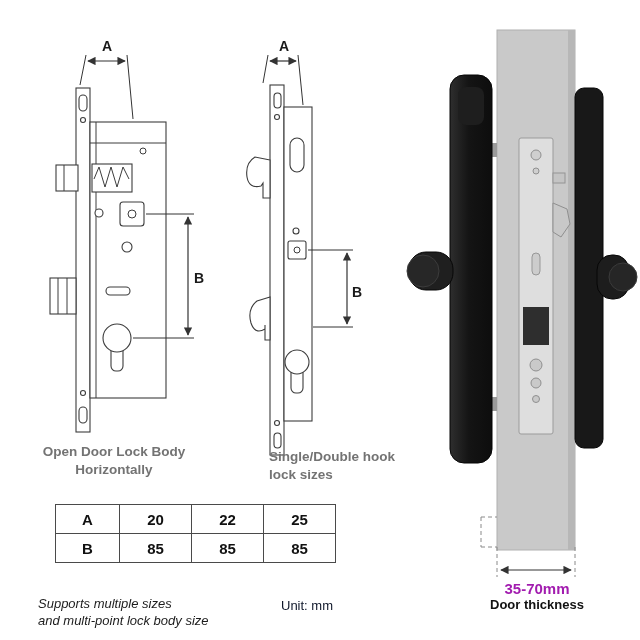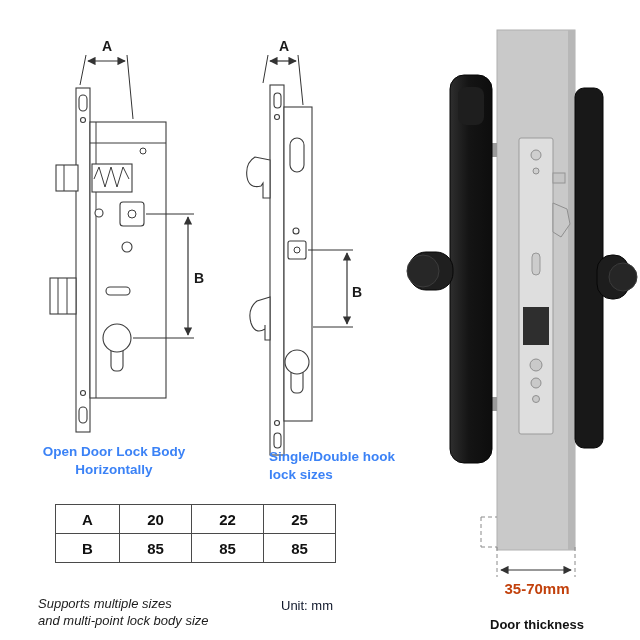--- a/index.html
+++ b/index.html
@@ -9,34 +9,34 @@
   svg.drawing { position:absolute; overflow:visible; }
 
   
   .ln  { fill:#ffffff; stroke:#3c3c3c; stroke-width:1.1; }
   .st  { fill:none;    stroke:#3c3c3c; stroke-width:1; }
   .ext { stroke:#333333; stroke-width:1; }
   .dim { stroke:#333333; stroke-width:1.2; }
   .dim-label { font:700 14px "Liberation Sans", sans-serif; fill:#1a1a1a; }
   .dash { stroke:#8a8a8a; stroke-width:1; stroke-dasharray:4 3; fill:none; }
 
-  .caption { position:absolute; font-weight:700; font-size:13.5px; color:#3b82f6; line-height:18px; }
+  .caption { position:absolute; font-weight:700; font-size:13.5px; color:#737373; line-height:18px; }
   .caption.center { text-align:center; }
 
   table.size-table { position:absolute; left:55px; top:504px; border-collapse:collapse; }
   table.size-table td { border:1.5px solid #4a4a4a; height:29px; text-align:center; vertical-align:middle;
                         font-weight:700; font-size:15px; color:#111; width:72px; }
   table.size-table td.rowhead { width:64px; }
 
   .notes { position:absolute; left:38px; top:595px; font-size:13px; color:#1c1c1c; line-height:17px;font-style:italic; }
   .unit  { position:absolute; left:281px; top:598px; font-size:13px; color:#0f172a; }
 
   .thickness-block { position:absolute; left:453px; top:580px; width:168px; text-align:center; }
-  .thickness-range { font-weight:700; font-size:15px; color:#c2410c; }
-  .thickness-label { font-weight:700; font-size:13px; color:#111; margin-top:20px; }
+  .thickness-range { font-weight:700; font-size:15px; color:#a21caf; }
+  .thickness-label { font-weight:700; font-size:13px; color:#111; margin-top:0; }
 </style>
 </head>
 <body>
 
 <div class="canvas">
 
   <svg width="0" height="0" style="position:absolute" aria-hidden="true">
     <defs>
       <marker id="arr" viewBox="0 0 10 10" refX="9" refY="5" markerWidth="9" markerHeight="7" orient="auto-start-reverse">
         <path d="M0,0 L10,5 L0,10 z" fill="#333"></path>

